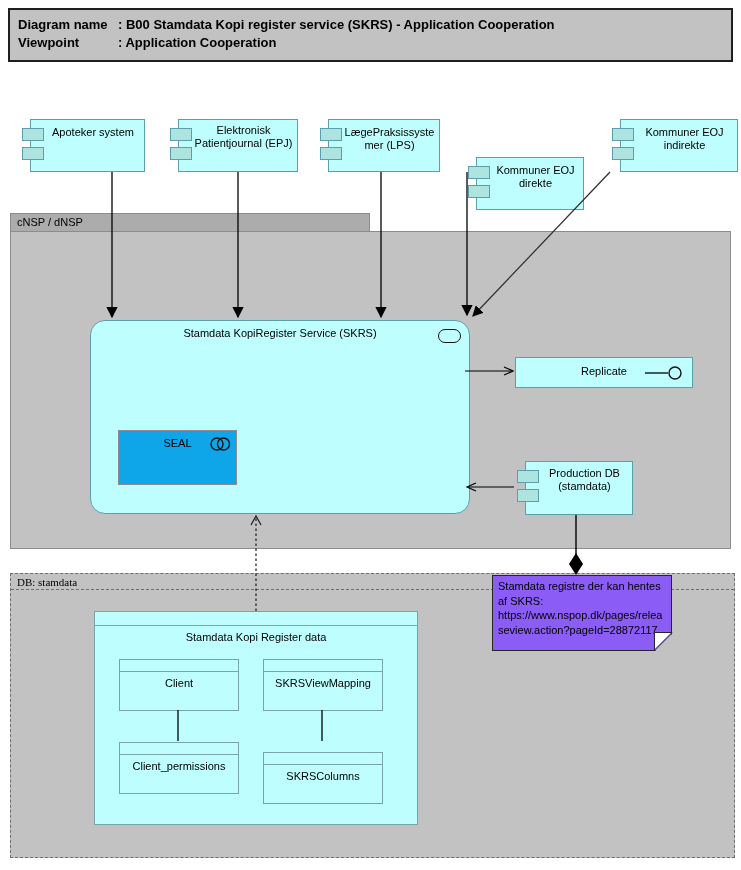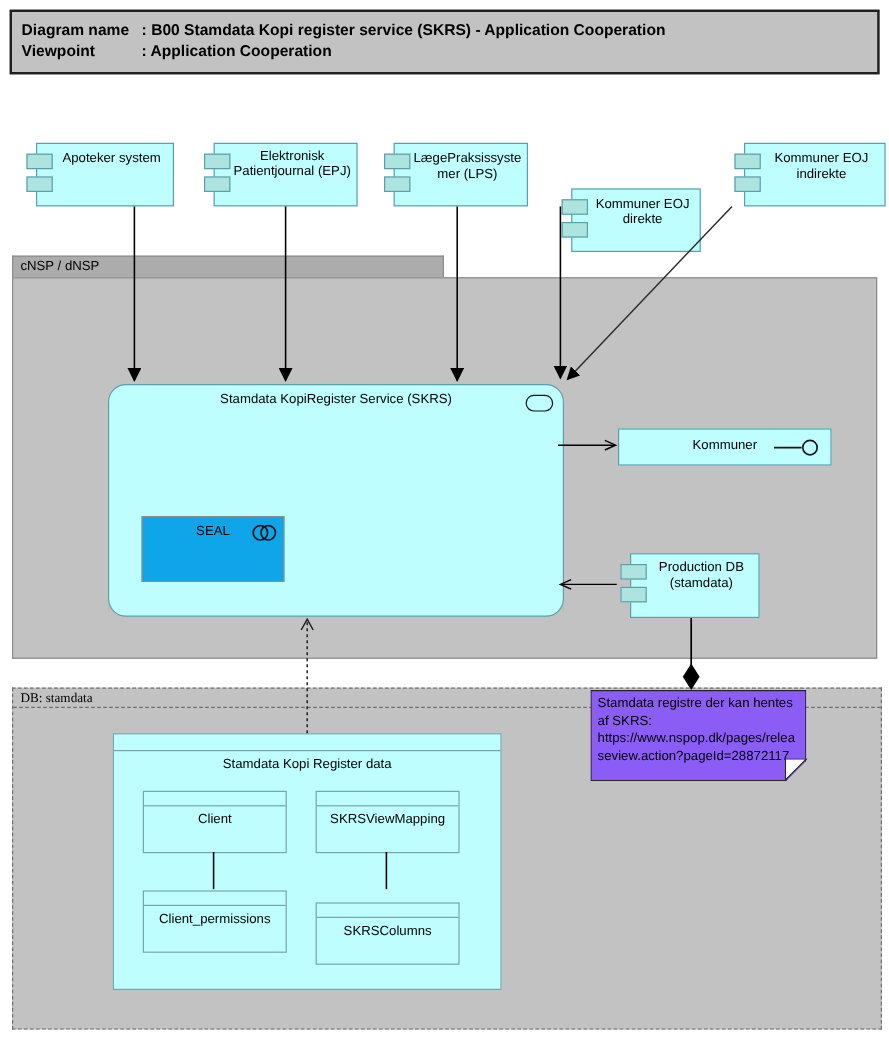--- a/index.html
+++ b/index.html
@@ -141,21 +141,21 @@
 
   <div class="abs seal-box" style="left:118px;top:430px;width:119px;height:55px;">
     <div class="seal-label">SEAL</div>
     <svg class="abs" style="right:4px;top:5px;" width="23" height="16" viewBox="0 0 23 16">
       <circle cx="8" cy="8" r="6" fill="none" stroke="#141414" stroke-width="1.4"></circle>
       <circle cx="14.5" cy="8" r="6" fill="none" stroke="#141414" stroke-width="1.4"></circle>
     </svg>
   </div>
 
   <div class="abs replicate-box" style="left:515px;top:357px;width:178px;height:31px;">
-    <div class="replicate-label">Kommuner</div>
+    <div class="replicate-label">Replicate</div>
     <svg class="lollipop" width="42" height="16" viewBox="0 0 42 16">
       <line x1="1" y1="8" x2="24" y2="8" stroke="#141414" stroke-width="1.4"></line>
       <circle cx="31" cy="8" r="6" fill="none" stroke="#141414" stroke-width="1.4"></circle>
     </svg>
   </div>
 
   <div class="abs component" style="left:525px;top:461px;width:108px;height:54px;padding-top:5px;">
     <div class="comp-tab t1"></div>
     <div class="comp-tab t2"></div>
     <span>Production DB (stamdata)</span>

